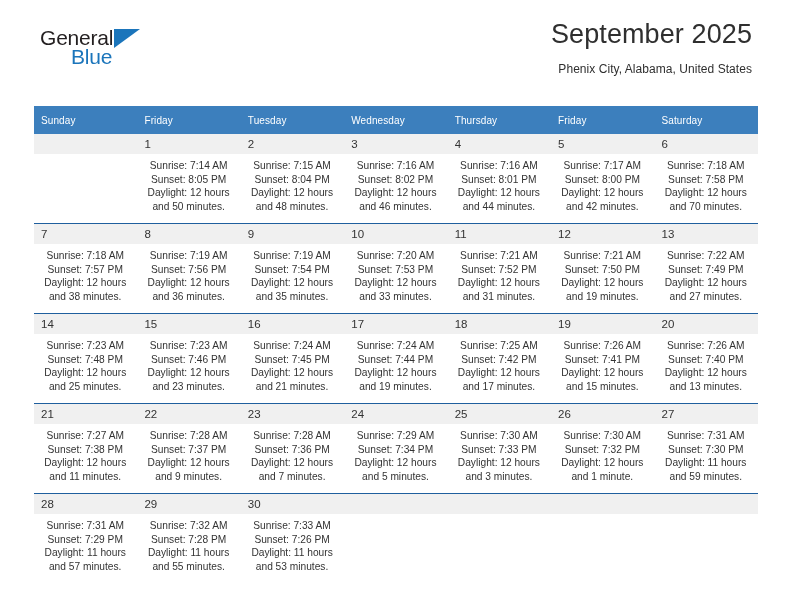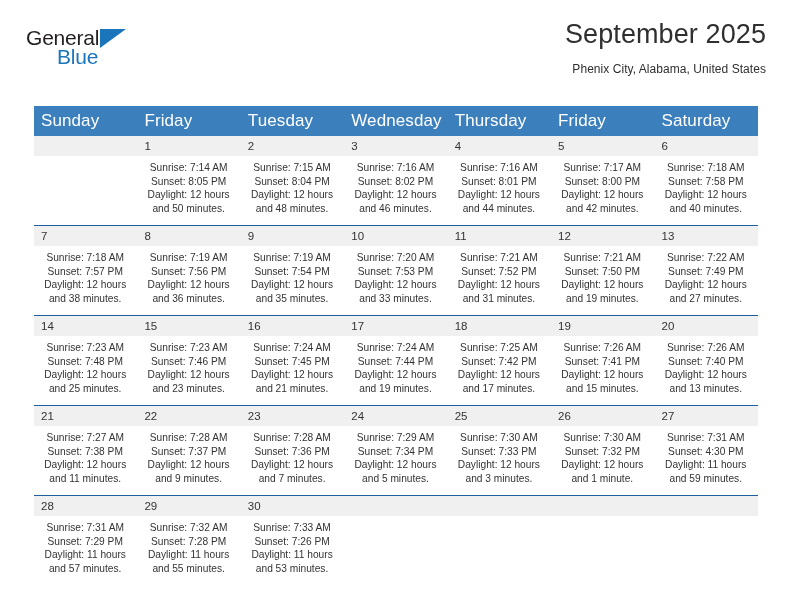--- a/index.html
+++ b/index.html
@@ -13,21 +13,21 @@
     font-family: "Liberation Sans", sans-serif;
     -webkit-font-smoothing: antialiased;
     overflow: hidden;
   }
 
   .page {
     position: relative;
     width: 792px;
     height: 612px;
     box-sizing: border-box;
-    padding: 0 26px;
+    padding: 0 40px;
   }
 
   
   .header {
     position: relative;
     height: 72px;
     padding-top: 22px;
     box-sizing: border-box;
   }
 
@@ -97,21 +97,21 @@
 
   .cal-table {
     width: 100%;
     border-collapse: collapse;
     table-layout: fixed;
   }
 
   .cal-table th {
     background: #3c7fbd;
     color: #ffffff;
-    font-size: 17px;
+    font-size: 10px;
     font-weight: normal;
     text-align: left;
     padding: 5px 0 5px 7px;
     height: 18px;
     letter-spacing: 0.1px;
   }
 
   .cal-table td {
     vertical-align: top;
     padding: 0;
@@ -236,21 +236,21 @@
               <div>Daylight: 12 hours</div>
               <div>and 42 minutes.</div>
             </div>
           </td>
           <td>
             <div class="daynum">6</div>
             <div class="details">
               <div>Sunrise: 7:18 AM</div>
               <div>Sunset: 7:58 PM</div>
               <div>Daylight: 12 hours</div>
-              <div>and 40 minutes.</div>
+              <div>and 70 minutes.</div>
             </div>
           </td>
         </tr>
 
         <tr>
           <td>
             <div class="daynum">7</div>
             <div class="details">
               <div>Sunrise: 7:18 AM</div>
               <div>Sunset: 7:57 PM</div>
@@ -432,21 +432,21 @@
               <div>Sunrise: 7:30 AM</div>
               <div>Sunset: 7:32 PM</div>
               <div>Daylight: 12 hours</div>
               <div>and 1 minute.</div>
             </div>
           </td>
           <td>
             <div class="daynum">27</div>
             <div class="details">
               <div>Sunrise: 7:31 AM</div>
-              <div>Sunset: 4:30 PM</div>
+              <div>Sunset: 7:30 PM</div>
               <div>Daylight: 11 hours</div>
               <div>and 59 minutes.</div>
             </div>
           </td>
         </tr>
 
         <tr>
           <td>
             <div class="daynum">28</div>
             <div class="details">

